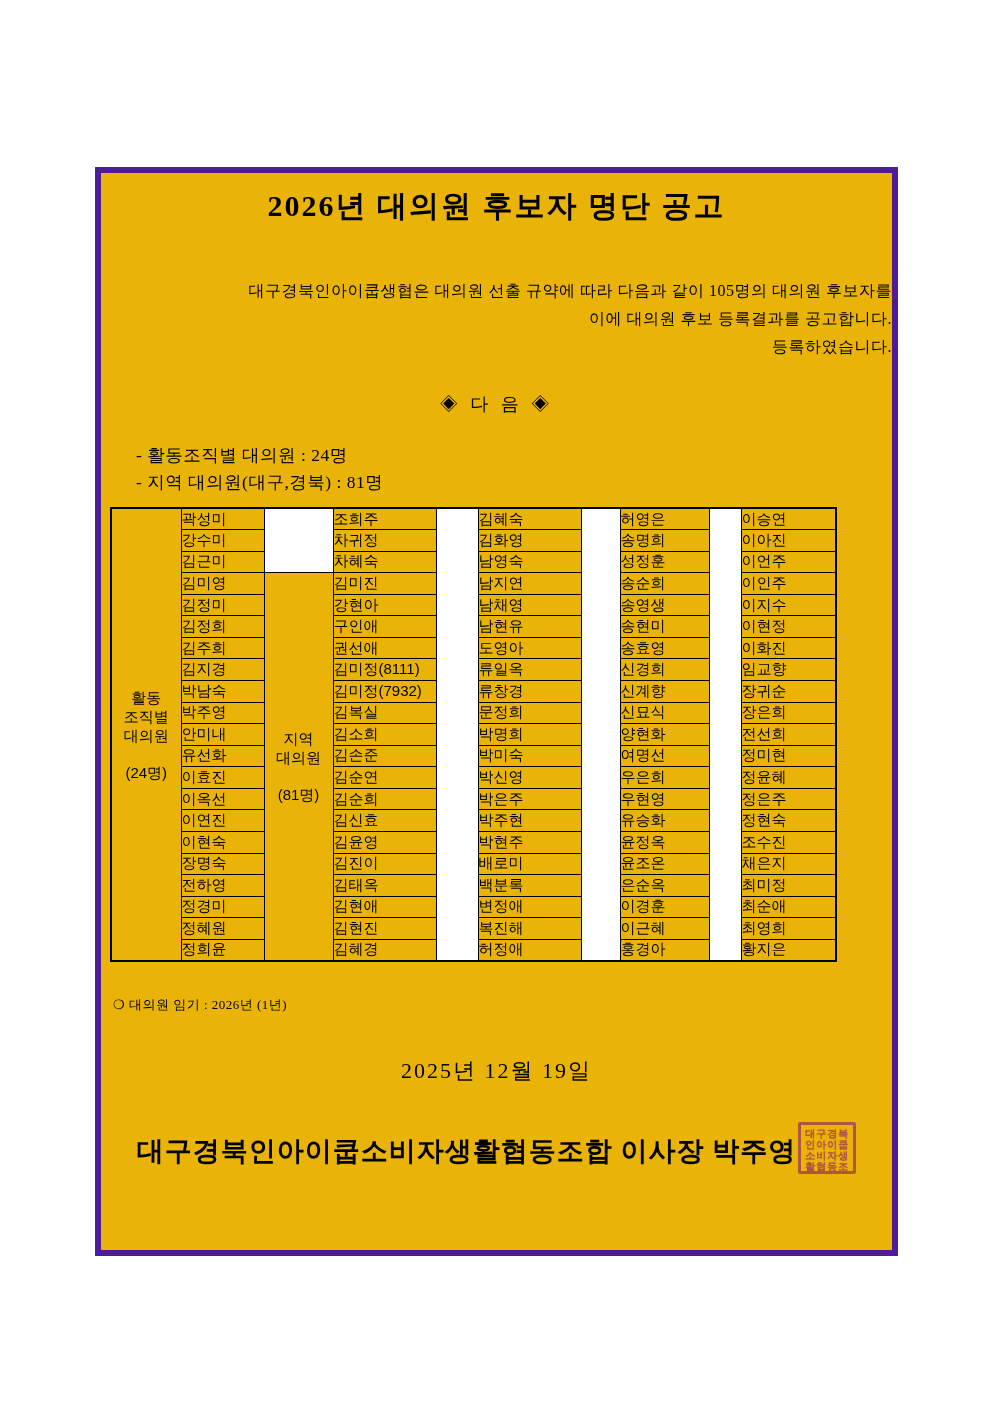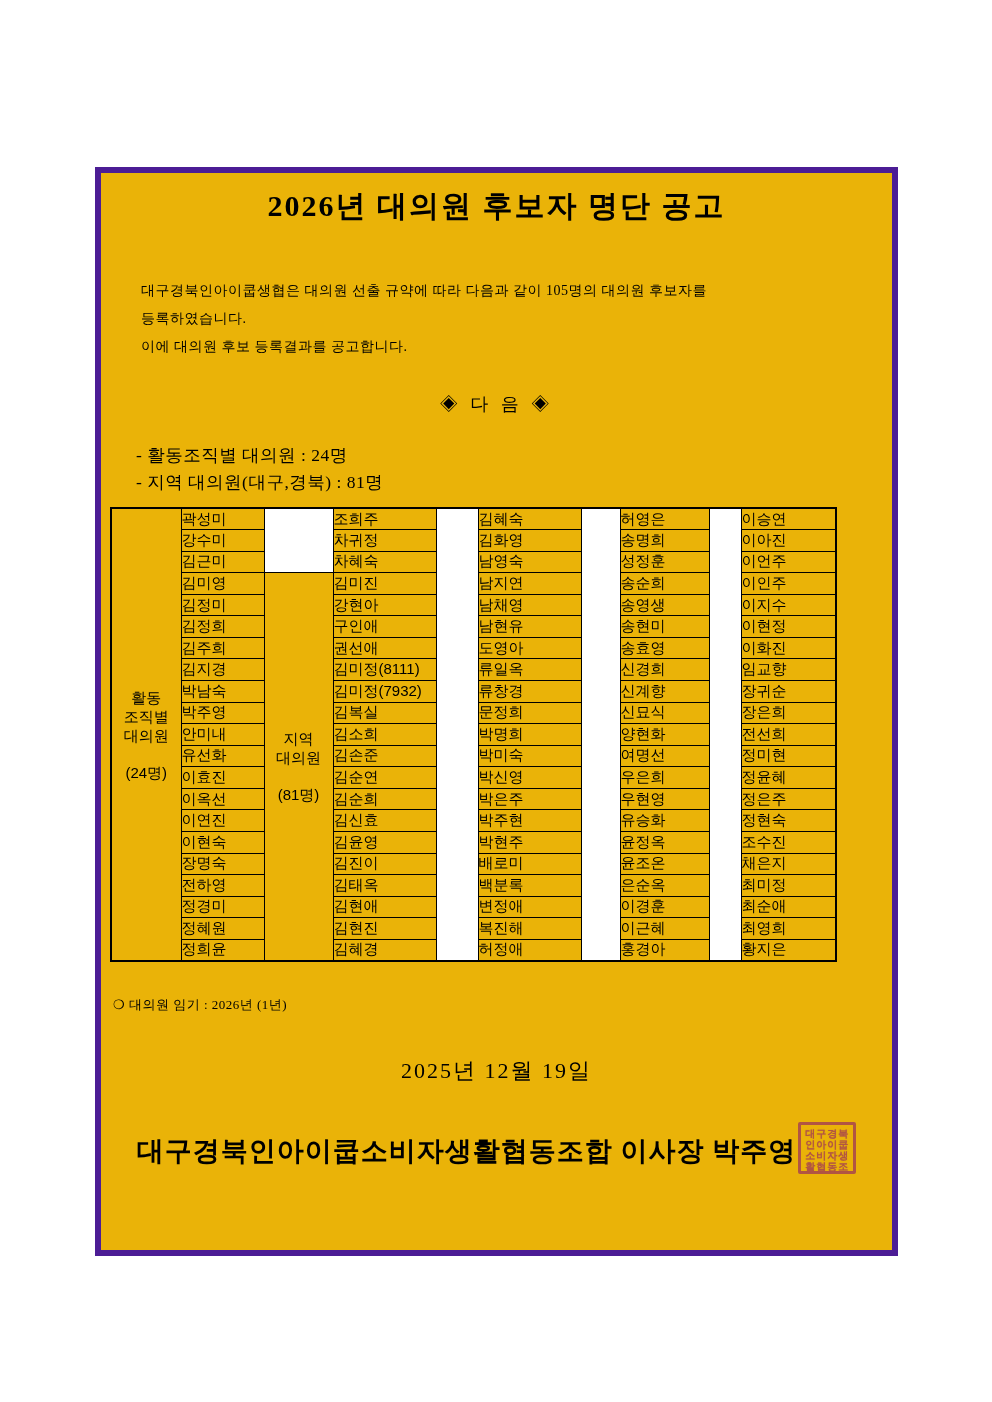--- a/index.html
+++ b/index.html
@@ -20,25 +20,24 @@
   }
   .doc-title {
     margin-top: 13px;
     text-align: center;
     font-size: 30px;
     font-weight: bold;
     letter-spacing: 2px;
   }
   .intro {
     margin-top: 50px;
-    text-align: left;
-    font-size: 14px;
+    text-align: right;
+    font-size: 16px;
     line-height: 28px;
     letter-spacing: 0.5px;
-    margin-left: 40px;
   }
   .divider-line {
     margin-top: 31px;
     text-align: center;
     font-size: 18px;
     letter-spacing: 4px;
   }
   .alloc-section {
     margin-top: 26px;
     padding-left: 12px;
@@ -113,22 +112,22 @@
 </style>
 </head>
 <body>
 
 <div class="paper">
 
   <div class="doc-title">2026년 대의원 후보자 명단 공고</div>
 
   <div class="intro">
     <div>대구경북인아이쿱생협은 대의원 선출 규약에 따라 다음과 같이 105명의 대의원 후보자를</div>
+    <div>이에 대의원 후보 등록결과를 공고합니다.</div>
     <div>등록하였습니다.</div>
-    <div>이에 대의원 후보 등록결과를 공고합니다.</div>
   </div>
 
   <div class="divider-line">◈ 다 음 ◈</div>
 
   <div class="alloc-section">
     <div class="sub-item">- 활동조직별 대의원 : 24명</div>
     <div class="sub-item">- 지역 대의원(대구,경북) : 81명</div>
   </div>
 
   <table class="roster" id="roster">

